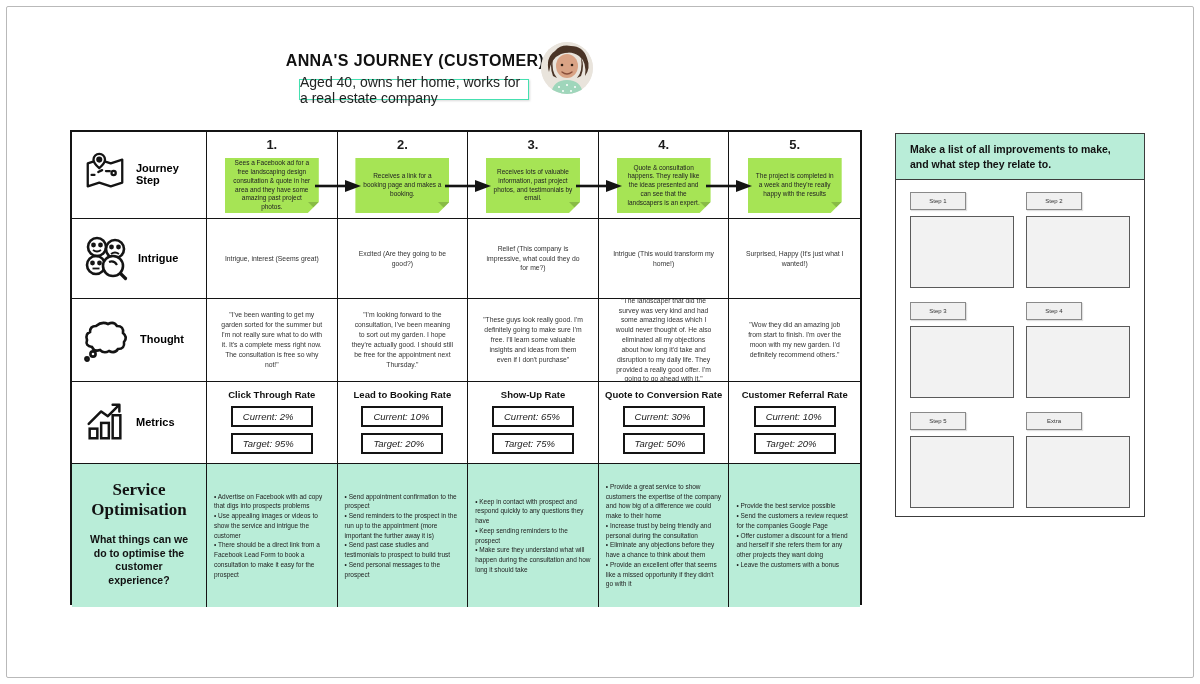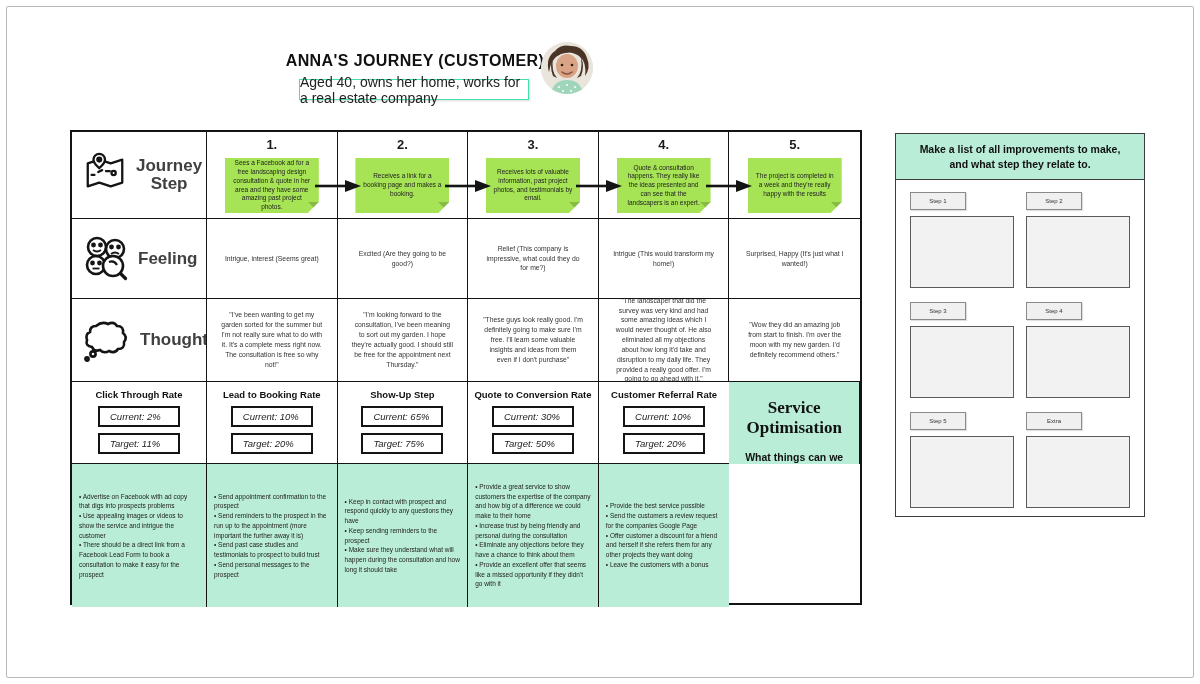--- a/index.html
+++ b/index.html
@@ -18,21 +18,21 @@
 
   
   .jtable{position:absolute;left:70px;top:130px;width:792px;height:475px;background:#fff;
     display:grid;grid-template-columns:135px repeat(5,1fr);grid-template-rows:87px 80px 83px 82px 143px;
     border:2px solid #141414;box-sizing:border-box;}
   .cell{border-right:1.5px solid #141414;border-bottom:1.5px solid #141414;box-sizing:border-box;
     position:relative;overflow:hidden;}
   .cell.lastcol{border-right:none;}
   .cell.lastrow{border-bottom:none;}
   .rowhead{display:flex;align-items:center;gap:8px;padding-left:10px;background:#fff;}
-  .rowhead .rh-label{font-size:17px;font-weight:800;color:#404040;line-height:1.05;text-align:center;}
+  .rowhead .rh-label{font-size:11px;font-weight:800;color:#000000;line-height:1.05;}
   .rowhead svg{flex:0 0 auto;}
 
   .jnum{position:absolute;top:5px;left:0;width:100%;text-align:center;font-size:13px;font-weight:800;}
   .sticky{position:absolute;left:50%;top:26px;transform:translateX(-50%);width:94px;height:55px;
     background:var(--sticky,#a6e455);
     clip-path:polygon(0 0,100% 0,100% calc(100% - 11px),calc(100% - 11px) 100%,0 100%);
     display:flex;align-items:center;justify-content:center;padding:4px 6px;box-sizing:border-box;}
   .sticky .stxt{font-size:6.5px;line-height:1.35;text-align:center;color:#222;}
   .fold{position:absolute;right:0;bottom:0;width:0;height:0;
     border-left:11px solid transparent;border-top:11px solid rgba(0,0,0,.18);}
@@ -51,21 +51,21 @@
   .svc-title{font-size:17px;font-weight:800;line-height:1.15;color:#111;font-family:Liberation Serif, serif;}
   .svc-q{margin-top:14px;font-size:10.5px;font-weight:800;line-height:1.3;color:#111;width:110px;}
   .svc-cell{padding:8px 7px;display:flex;align-items:center;}
   .svc-list{font-size:6.5px;line-height:1.5;color:#222;}
   .svc-list div{margin:0;}
 
   
   .panel{position:absolute;left:895px;top:133px;width:250px;height:384px;border:1.5px solid #3c3c3c;
     background:#fff;box-sizing:border-box;}
   .panel-hd{height:46px;background:var(--mint,#b9edd8);border-bottom:1.5px solid #3c3c3c;
-    display:flex;align-items:center;justify-content:center;text-align:center;padding:0 14px;box-sizing:border-box;}
+    display:flex;align-items:center;justify-content:center;padding:0 14px;box-sizing:border-box;}
   .panel-hd .ph-txt{font-size:10.5px;font-weight:800;line-height:1.35;color:#111;}
   .panel-grid{display:grid;grid-template-columns:104px 104px;column-gap:12px;row-gap:14px;
     padding:12px 14px 0;}
   .slot{display:flex;flex-direction:column;}
   .slot-label{width:54px;height:16px;border:1px solid #8a8a8a;background:#f0f0f0;
     display:flex;align-items:center;justify-content:center;font-size:6px;color:#333;box-shadow:1px 1px 1px rgba(0,0,0,.12);}
   .slot-box{margin-top:6px;width:104px;height:72px;border:1.5px solid #5a5a5a;background:#f2f2f2;box-sizing:border-box;}
 </style>
 </head>
 <body>
@@ -177,21 +177,21 @@
           <path d="M29 21 q4 -3 8 0" stroke-width="1.8"></path>
           <circle cx="14" cy="32" r="9"></circle>
           <circle cx="10.5" cy="30" r="1.1" fill="#141414"></circle>
             <circle cx="17.5" cy="30" r="1.1" fill="#141414"></circle>
           <path d="M10.5 35.5 h7" stroke-width="1.8"></path>
           <circle cx="31" cy="33" r="10" fill="#fff"></circle>
           <path d="M27 29 q5 -2 8 3" stroke-width="2.2"></path>
           <path d="M38.5 40.5 l5 5" stroke-width="3.2" stroke-linecap="round"></path>
         </svg>
       </span>
-      <span class="rh-label">Feeling</span>
+      <span class="rh-label">Intrigue</span>
     </div>
     <div class="cell plain-cell">
         <span class="ptxt">Intrigue, interest (Seems great)</span>
       </div>
     <div class="cell plain-cell">
         <span class="ptxt">Excited (Are they going to be good?)</span>
       </div>
     <div class="cell plain-cell">
         <span class="ptxt">Relief (This company is impressive, what could they do for me?)</span>
       </div>
@@ -221,32 +221,44 @@
     <div class="cell plain-cell">
         <span class="ptxt">"These guys look really good. I'm definitely going to make sure I'm free. I'll learn some valuable insights and ideas from them even if I don't purchase"</span>
       </div>
     <div class="cell plain-cell">
         <span class="ptxt">"The landscaper that did the survey was very kind and had some amazing ideas which I would never thought of. He also eliminated all my objections about how long it'd take and disruption to my daily life. They provided a really good offer. I'm going to go ahead with it."</span>
       </div>
     <div class="cell plain-cell lastcol">
         <span class="ptxt">"Wow they did an amazing job from start to finish. I'm over the moon with my new garden. I'd definitely recommend others."</span>
       </div>
 
+    <div class="cell rowhead">
+      <span>
+        <svg width="46" height="46" viewBox="0 0 48 48" fill="none" stroke="#141414" stroke-width="2.6">
+          <rect x="8" y="32" width="8" height="10"></rect>
+          <rect x="20" y="26" width="8" height="16"></rect>
+          <rect x="32" y="18" width="8" height="24"></rect>
+          <path d="M7 27 L20 14 L27 19 L38 8" stroke-linecap="round" stroke-linejoin="round"></path>
+          <path d="M32 7 h7 v7" stroke-linecap="round" stroke-linejoin="round"></path>
+        </svg>
+      </span>
+      <span class="rh-label">Metrics</span>
+    </div>
     <div class="cell metric-cell">
       <span class="m-title">Click Through Rate</span>
       <span class="m-box">Current: 2%</span>
-      <span class="m-box">Target: 11%</span>
+      <span class="m-box">Target: 95%</span>
     </div>
     <div class="cell metric-cell">
       <span class="m-title">Lead to Booking Rate</span>
       <span class="m-box">Current: 10%</span>
       <span class="m-box">Target: 20%</span>
     </div>
     <div class="cell metric-cell">
-      <span class="m-title">Show-Up Step</span>
+      <span class="m-title">Show-Up Rate</span>
       <span class="m-box">Current: 65%</span>
       <span class="m-box">Target: 75%</span>
     </div>
     <div class="cell metric-cell">
       <span class="m-title">Quote to Conversion Rate</span>
       <span class="m-box">Current: 30%</span>
       <span class="m-box">Target: 50%</span>
     </div>
     <div class="cell metric-cell lastcol">
       <span class="m-title">Customer Referral Rate</span>

